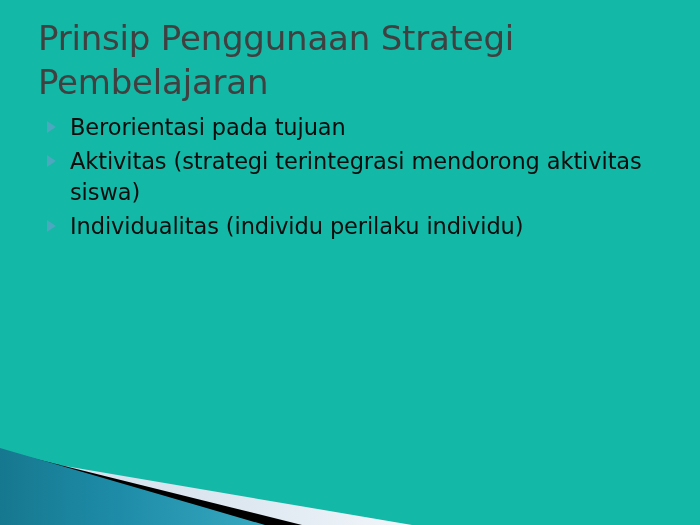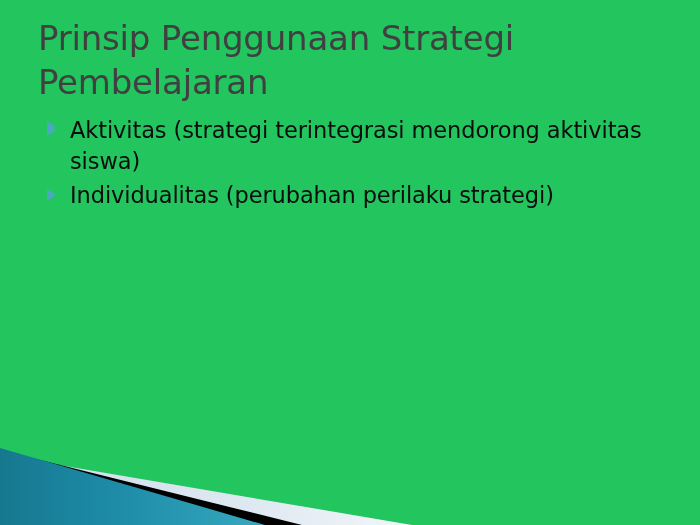--- a/index.html
+++ b/index.html
@@ -10,21 +10,21 @@
     width: 700px;
     height: 525px;
     background: #ffffff;
     font-family: "DejaVu Sans", sans-serif;
     overflow: hidden;
   }
   #slide {
     position: relative;
     width: 700px;
     height: 525px;
-    background: #22c55e;
+    background: #14b8a6;
     overflow: hidden;
   }
 
   
   #slide-title {
     position: absolute;
     left: 38px;
     top: 16px;
     width: 600px;
     font-size: 34px;
@@ -79,30 +79,31 @@
 <body>
 
 <div id="slide">
 
   <div id="slide-title">Prinsip Penggunaan Strategi Pembelajaran</div>
 
   <ul id="bullet-list">
 
     <li class="bullet-item">
       <span class="bullet-marker"></span>
+      <span>Berorientasi pada tujuan</span>
     </li>
 
     <li class="bullet-item">
       <span class="bullet-marker"></span>
       <span>Aktivitas (strategi terintegrasi mendorong aktivitas siswa)</span>
     </li>
 
     <li class="bullet-item">
       <span class="bullet-marker"></span>
-      <span>Individualitas (perubahan perilaku strategi)</span>
+      <span>Individualitas (individu perilaku individu)</span>
     </li>
 
 
   </ul>
 
   <svg id="bottom-decoration" viewBox="0 0 700 100" preserveAspectRatio="none">
     <defs>
       <linearGradient id="tealGrad" x1="0" y1="0" x2="1" y2="0">
         <stop offset="0%" stop-color="#16788F"></stop>
         <stop offset="45%" stop-color="#1E8CA8"></stop>

